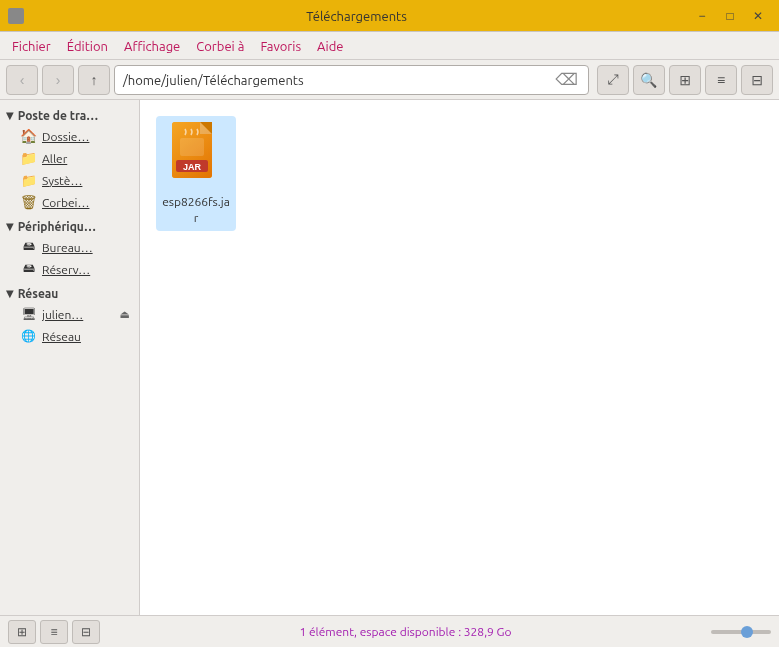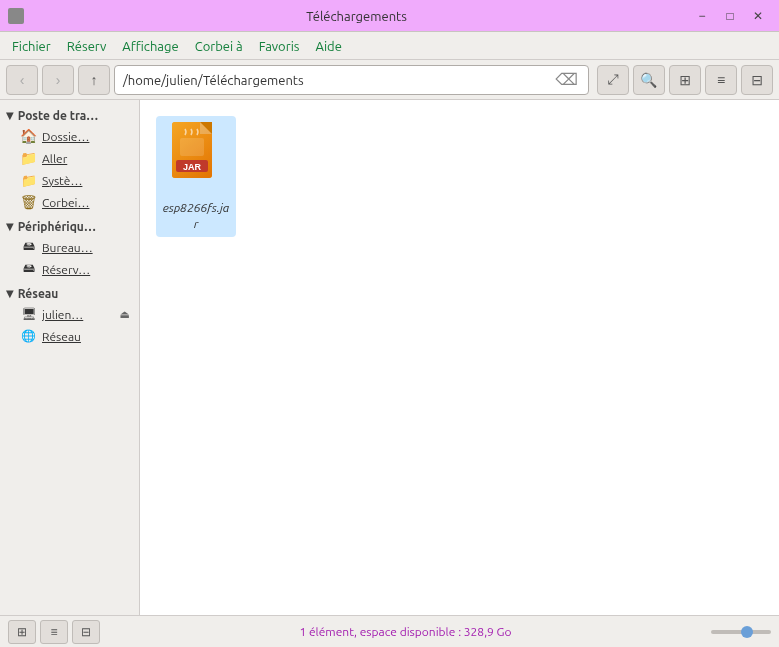--- a/index.html
+++ b/index.html
@@ -9,21 +9,21 @@
       background: #f0eeeb;
       width: 779px;
       height: 647px;
       overflow: hidden;
       display: flex;
       flex-direction: column;
     }
 
     
     .titlebar {
-      background: #f0abfc;
+      background: #eab308;
       border-bottom: 1px solid #c8c4c0;
       display: flex;
       align-items: center;
       justify-content: space-between;
       height: 32px;
       padding: 0 8px;
     }
     .titlebar-icon {
       width: 16px; height: 16px;
       background: #888;
@@ -57,21 +57,21 @@
       border-bottom: 1px solid #d0ccca;
       display: flex;
       align-items: center;
       height: 28px;
       padding: 0 4px;
     }
     .menu-item {
       padding: 4px 8px;
       cursor: pointer;
       border-radius: 3px;
-      color: #15803d;
+      color: #be185d;
       font-size: 13px;
     }
 
     
     .toolbar {
       background: #f0eeeb;
       border-bottom: 1px solid #d0ccca;
       display: flex;
       align-items: center;
       height: 40px;
@@ -211,30 +211,29 @@
       border-radius: 4px;
       cursor: pointer;
     }
     .file-item.selected { background: #cce8ff; }
 
     
     .jar-icon {
       width: 48px;
       height: 56px;
       position: relative;
-      margin-bottom: 22px;
+      margin-bottom: 16px;
     }
 
     .file-label {
       font-size: 12px;
       color: #333;
       text-align: center;
       word-break: break-all;
       line-height: 1.3;
-      font-style: italic;
     }
 
     
     .statusbar {
       background: #f0eeeb;
       border-top: 1px solid #d0ccca;
       height: 32px;
       display: flex;
       align-items: center;
       padding: 0 8px;
@@ -299,21 +298,21 @@
   <span class="titlebar-title">Téléchargements</span>
   <div class="titlebar-controls">
     <button class="titlebar-btn">−</button>
     <button class="titlebar-btn">□</button>
     <button class="titlebar-btn close">✕</button>
   </div>
 </div>
 
 <div class="menubar">
   <span class="menu-item">Fichier</span>
-  <span class="menu-item">Réserv</span>
+  <span class="menu-item">Édition</span>
   <span class="menu-item">Affichage</span>
   <span class="menu-item">Corbei à</span>
   <span class="menu-item">Favoris</span>
   <span class="menu-item">Aide</span>
 </div>
 
 <div class="toolbar">
   <button class="nav-btn disabled">
     <span>‹</span>
   </button>

